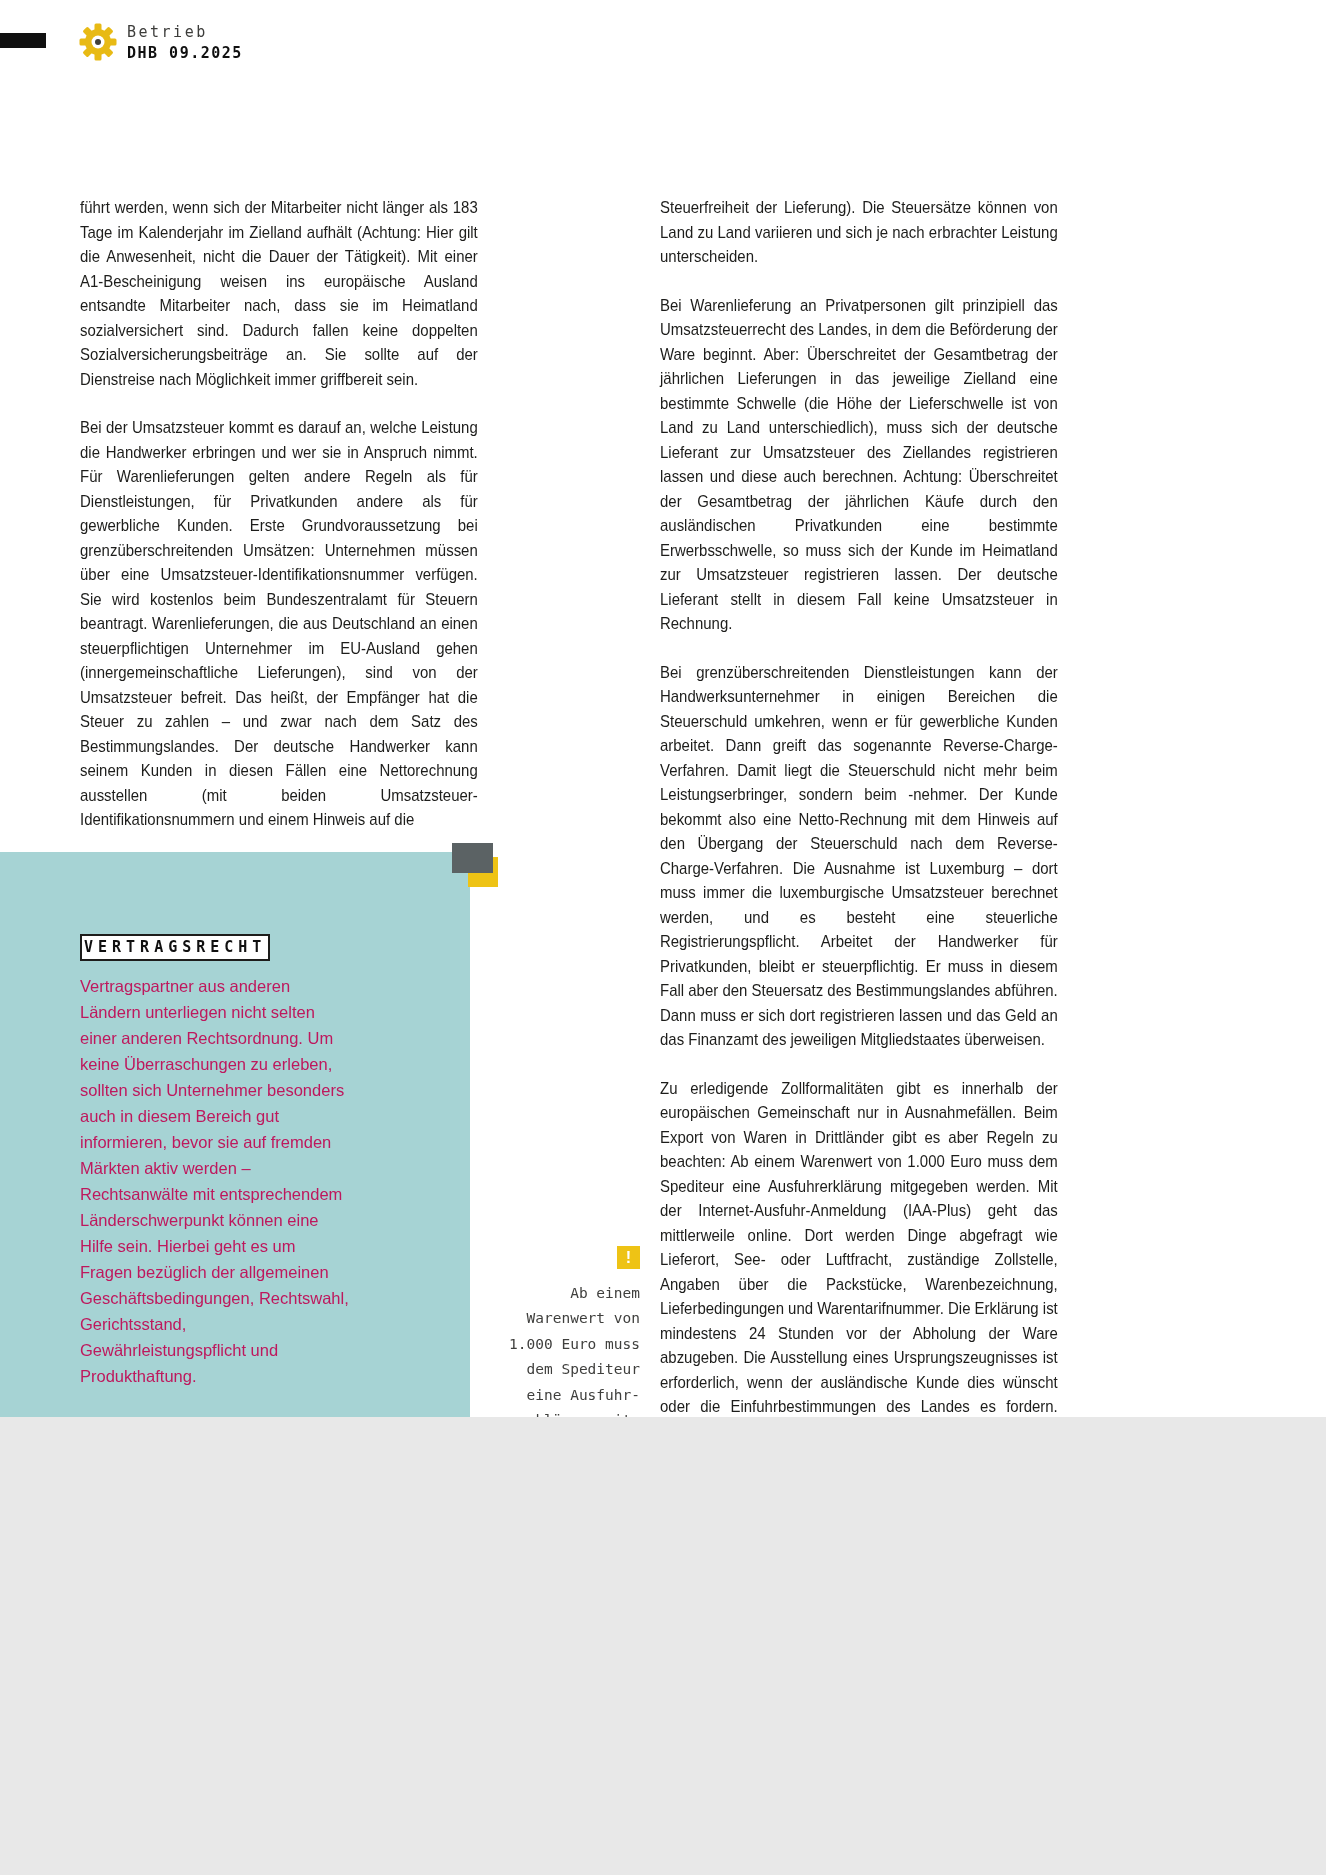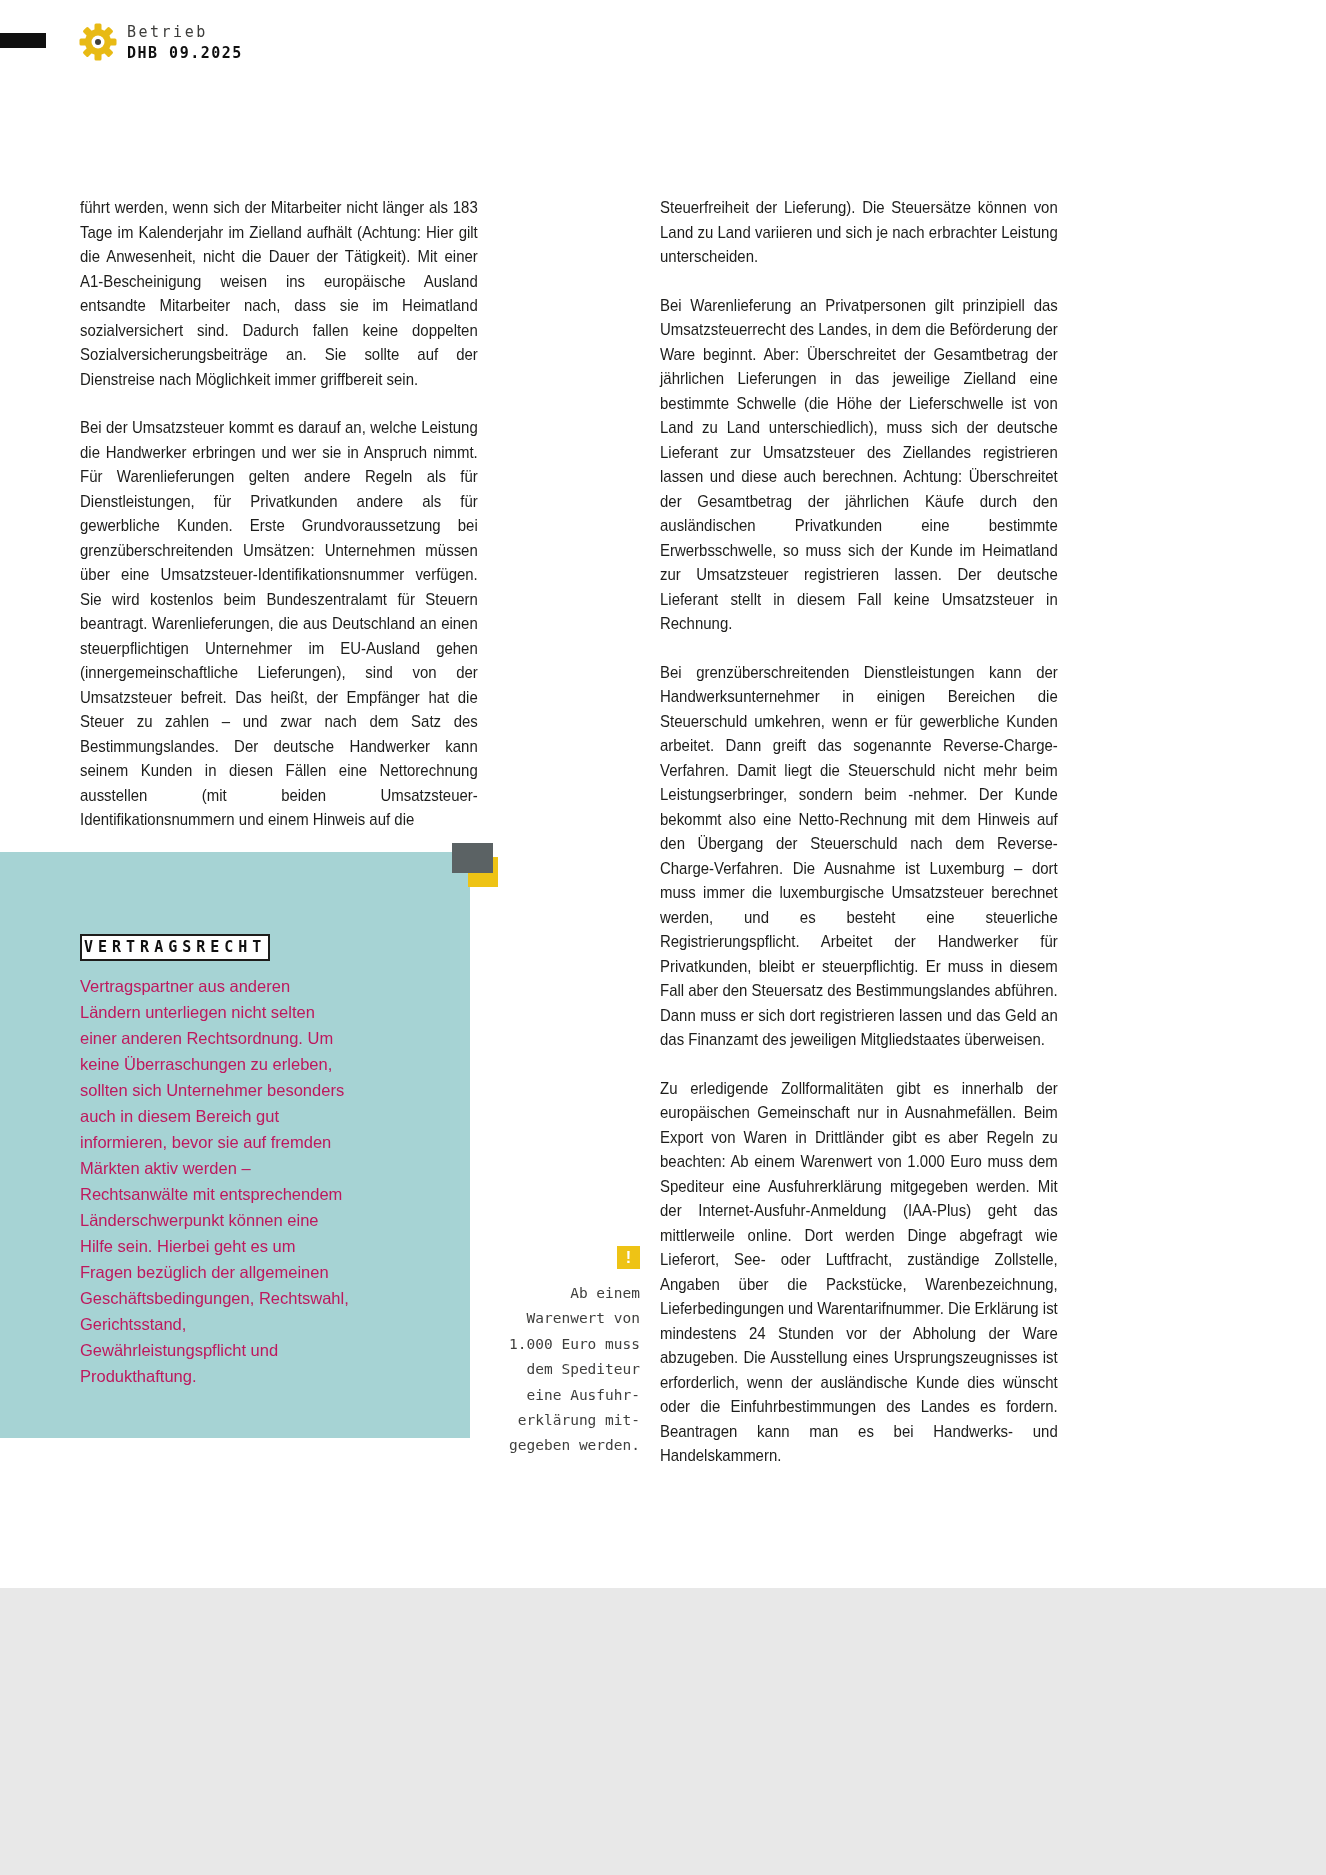--- a/index.html
+++ b/index.html
@@ -1,16 +1,16 @@
 <!DOCTYPE html>
 <html lang="de"><head>
 <meta charset="utf-8">
 <style>
   html,body{margin:0;padding:0;background:#e8e8e8;}
-  .page{position:relative;width:1326px;height:1588px;background:#ffffff;margin:0 auto;
+  .page{position:relative;width:1326px;height:1417px;background:#ffffff;margin:0 auto;
         font-family:"Liberation Sans",sans-serif;color:#1d1d1b;overflow:hidden;}
 
   
   .top-bar{position:absolute;left:0;top:33px;width:46px;height:15px;background:#101010;}
   .header{position:absolute;left:78px;top:22px;display:flex;gap:9px;align-items:center;}
   .gear{width:40px;height:40px;display:block;}
   .header-text{display:flex;flex-direction:column;}
   .header-section{font-family:"DejaVu Sans Mono",monospace;font-size:15px;letter-spacing:2.5px;color:#3c3c3a;}
   .header-issue{font-family:"DejaVu Sans Mono",monospace;font-size:15px;font-weight:bold;letter-spacing:1.5px;color:#101010;margin-top:3px;}
 

